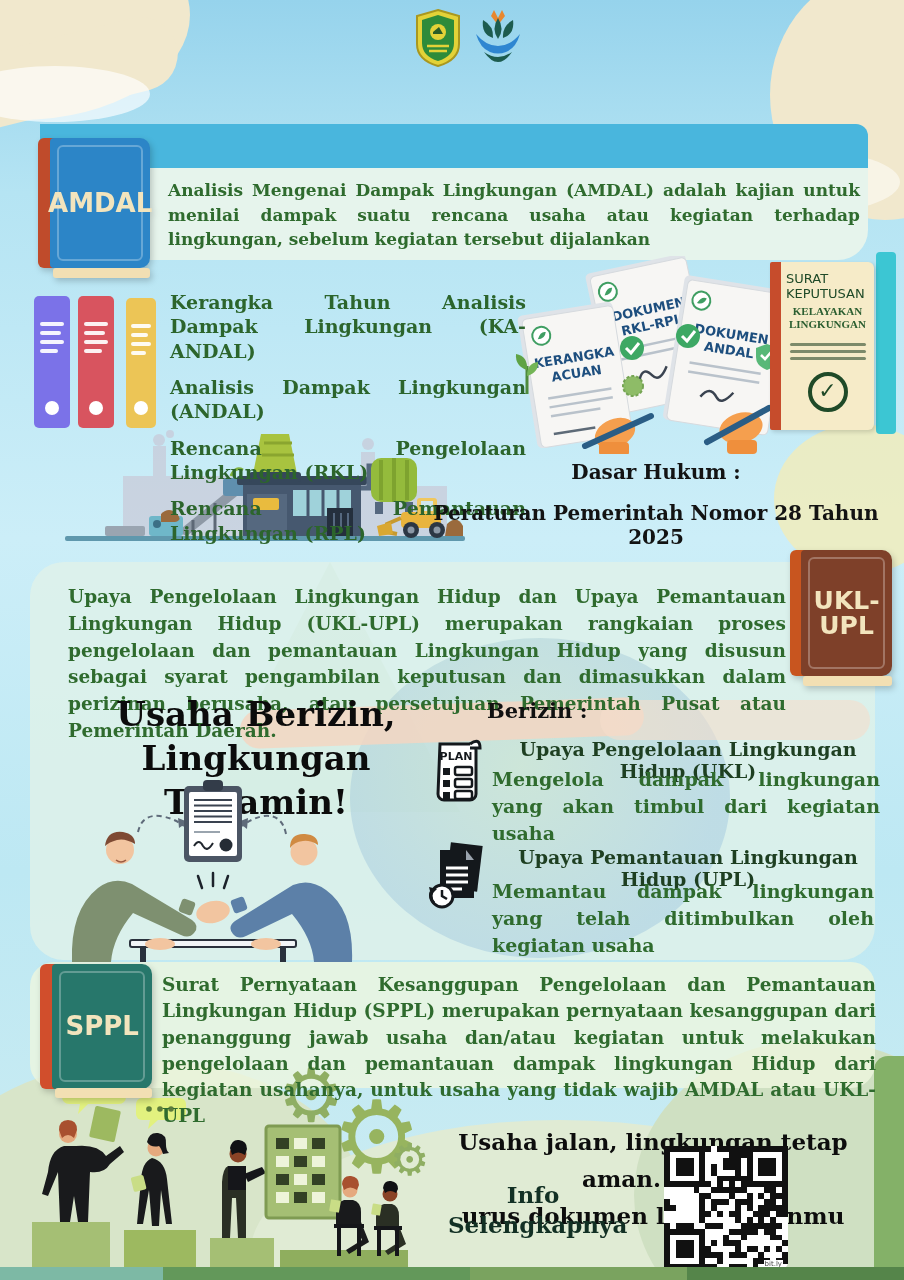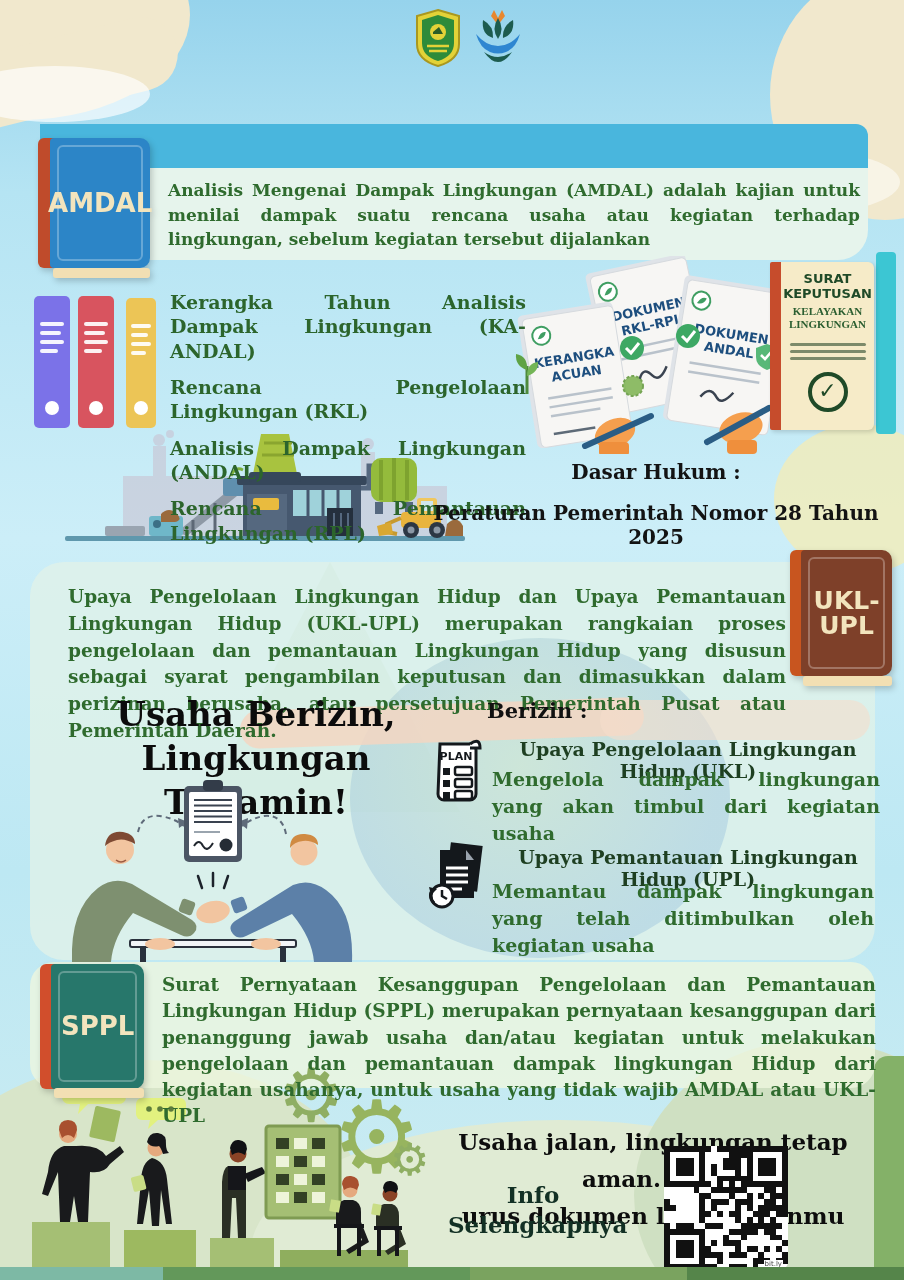--- a/index.html
+++ b/index.html
@@ -37,22 +37,22 @@
   .binder .lines i:nth-child(4){width:75%;}
   .binder .dot{position:absolute;bottom:13px;left:50%;transform:translateX(-50%);width:14px;height:14px;border-radius:50%;background:#fff;}
   .doc-list{position:absolute;left:170px;top:290px;width:356px;z-index:3;}
   .doc-item{font-weight:bold;font-size:19px;line-height:1.28;color:#2c652c;text-align:justify;
     text-align-last:left;margin-bottom:12px;}
   .teal-strip{position:absolute;left:876px;top:252px;width:20px;height:182px;background:#3cc6d3;border-radius:4px;z-index:2;}
   .decree{position:absolute;left:770px;top:262px;width:104px;height:168px;background:#f6ebc8;
     border-left:11px solid #c64c2c;border-radius:2px 6px 6px 2px;z-index:3;box-sizing:border-box;
     display:flex;flex-direction:column;align-items:center;padding:10px 5px 0 5px;
     filter:drop-shadow(2px 2px 2px rgba(0,0,0,.15));}
-  .decree-title{font-family:"DejaVu Sans",sans-serif;font-weight:bold;font-size:13px;line-height:1.12;
-    color:#1f4a28;text-align:center;}
+  .decree-title{font-family:"DejaVu Sans",sans-serif;font-weight:normal;font-size:13px;line-height:1.12;
+    color:#1f4a28;text-align:left;}
   .decree-sub{font-family:Liberation Serif, serif;font-weight:bold;font-size:11px;line-height:1.15;
     color:#2c5f31;text-align:center;margin-top:4px;}
   .decree-lines{margin-top:9px;}
   .decree-lines i{display:block;width:76px;height:3px;background:#7c8a6a;margin:4px 0;border-radius:2px;}
   .decree-check{width:32px;height:32px;border:4px solid #1f4a28;border-radius:50%;color:#1f4a28;
     font-family:"DejaVu Sans",sans-serif;font-weight:bold;font-size:22px;line-height:30px;text-align:center;margin-top:8px;}
   .legal{position:absolute;left:430px;top:460px;width:452px;text-align:center;z-index:3;}
   .legal-heading,.legal-item{font-weight:bold;font-size:20px;color:#131313;margin-bottom:17px;}
   
   .ukl-panel{position:absolute;left:30px;top:562px;width:845px;height:398px;background:rgba(223,242,233,.82);
@@ -163,22 +163,22 @@
     <div class="lines">
         <i></i>
         <i></i>
         <i></i>
         <i></i>
       </div>
       <div class="dot"></div>
   </div>
   <div class="doc-list">
     <div class="doc-item">Kerangka Tahun Analisis Dampak Lingkungan (KA-ANDAL)</div>
+    <div class="doc-item">Analisis Dampak Lingkungan (ANDAL)</div>
     <div class="doc-item">Rencana Pengelolaan Lingkungan (RKL)</div>
-    <div class="doc-item">Analisis Dampak Lingkungan (ANDAL)</div>
     <div class="doc-item">Rencana Pemantauan Lingkungan (RPL)</div>
   </div>
   <svg class="abs" style="left:514px;top:350px;z-index:3;" width="26" height="44" viewBox="0 0 26 44">
     <path d="M13,44 V16" stroke="#4e8a3c" stroke-width="3"></path>
     <path d="M13,20 q-12,-4 -11,-16 q12,2 11,16" fill="#5fa345"></path>
     <path d="M13,26 q12,-4 11,-14 q-11,1 -11,14" fill="#74b556"></path>
   </svg>
   <div class="teal-strip"></div>
 
   <svg class="abs" style="left:515px;top:256px;z-index:2;" width="265" height="198" viewBox="0 0 265 198">
@@ -402,21 +402,21 @@
     <path d="M310,190 q2,-52 -26,-72 q-16,-12 -33,-5 l-58,36 q-8,6 -2,13 q5,6 13,2 l46,-22 q20,24 22,48 z" fill="#5c80a8"></path>
     <circle cx="262" cy="80" r="13.5" fill="#f2c5a0"></circle>
     <path d="M248,76 q0,-15 15,-14 q13,1 13,11 q-8,-5 -15,-4 q-9,1 -13,7" fill="#d08a42"></path>
     <ellipse cx="224" cy="172" rx="15" ry="6" fill="#f2c5a0"></ellipse>
     <ellipse cx="171" cy="140" rx="17" ry="11" fill="#f2c5a0" transform="rotate(-12 171 140)"></ellipse>
     <rect x="138" y="128" width="14" height="14" rx="3" fill="#7e9070" transform="rotate(20 145 135)"></rect>
     <rect x="190" y="126" width="14" height="14" rx="3" fill="#5c80a8" transform="rotate(-20 197 133)"></rect>
   </svg>
 
   <div class="sppl-panel"></div>
-  <div class="book" style="left:40px;top:964px;width:104px;height:134px;--spine:#d14e2c;--cover:#27776b;">
+  <div class="book" style="left:40px;top:964px;width:104px;height:134px;padding-left:8px;--spine:#d14e2c;--cover:#27776b;">
     <div class="book-spine"></div>
     <div class="book-cover">
         <span class="book-label">SPPL</span>
       </div>
     <div class="book-pages"></div>
   </div>
   <div class="sppl-desc">Surat Pernyataan Kesanggupan Pengelolaan dan Pemantauan Lingkungan Hidup (SPPL) merupakan pernyataan kesanggupan dari penanggung jawab usaha dan/atau kegiatan untuk melakukan pengelolaan dan pemantauan dampak lingkungan Hidup dari kegiatan usahanya, untuk usaha yang tidak wajib AMDAL atau UKL-UPL</div>
 
   <div class="gear" style="left:278px;top:1058px;font-size:74px;">⚙</div>
   <div class="gear" style="left:332px;top:1088px;font-size:100px;color:#97b45f;">⚙</div>

